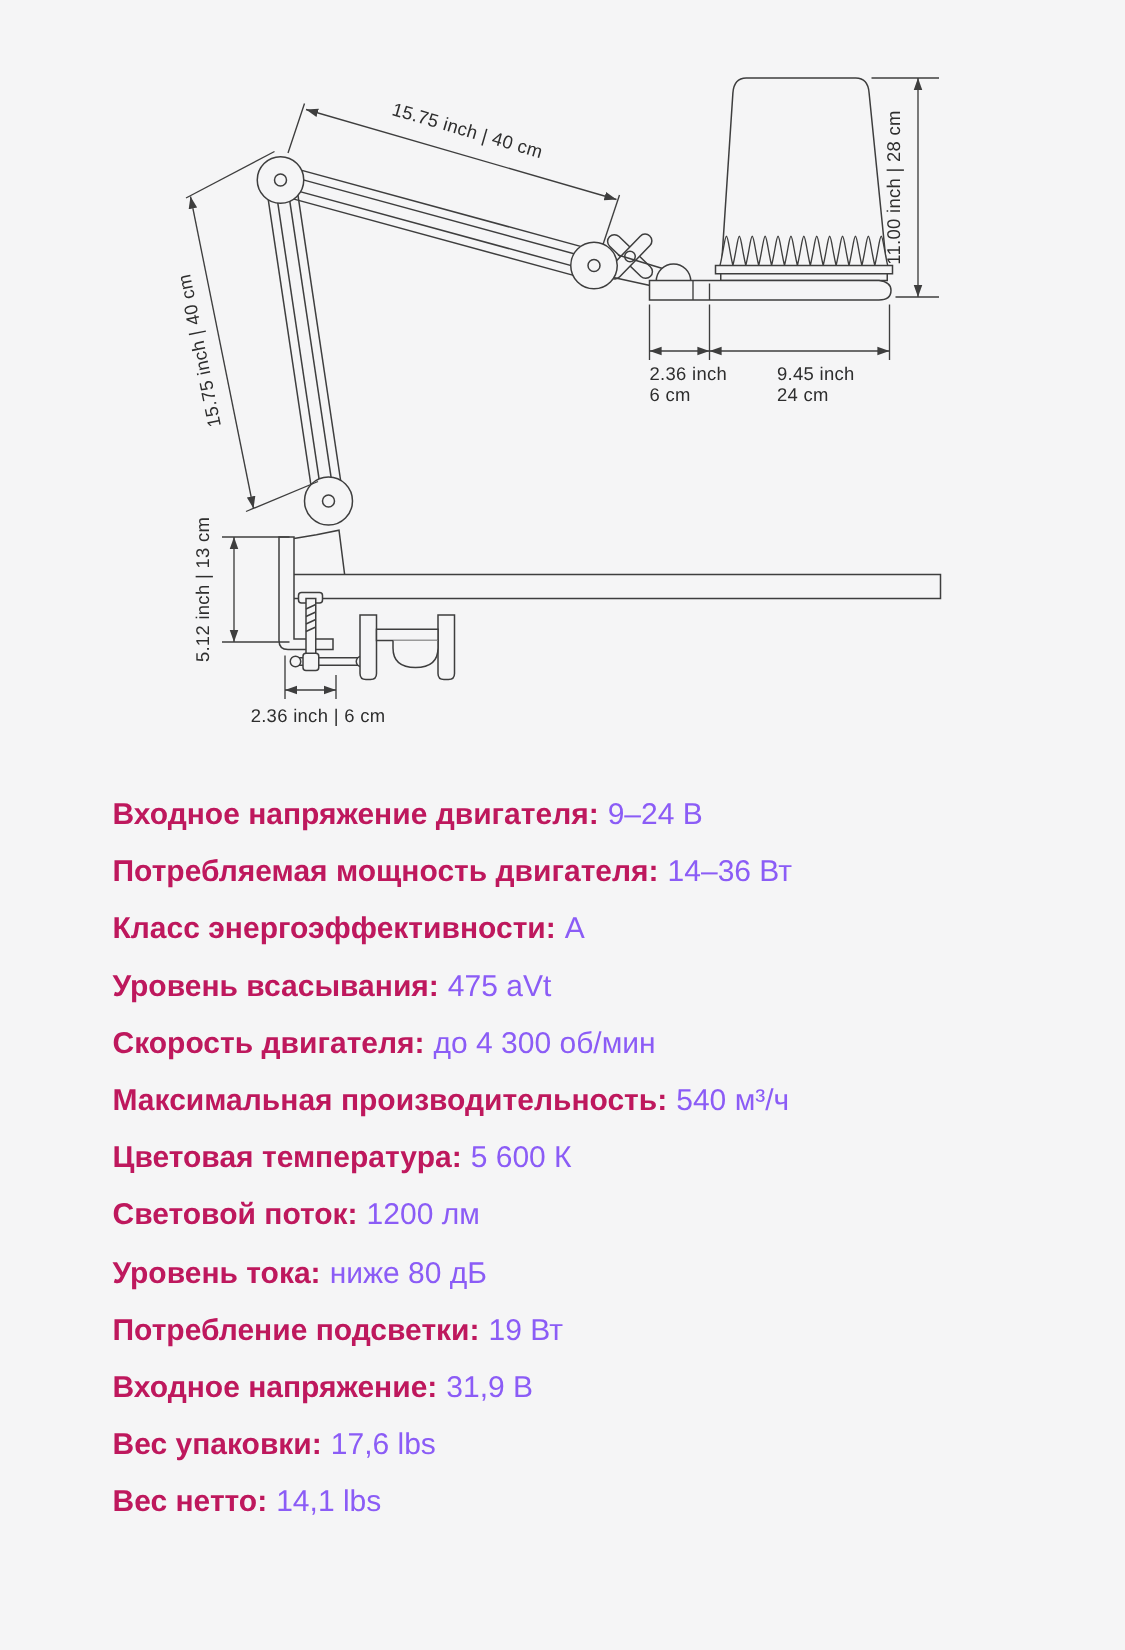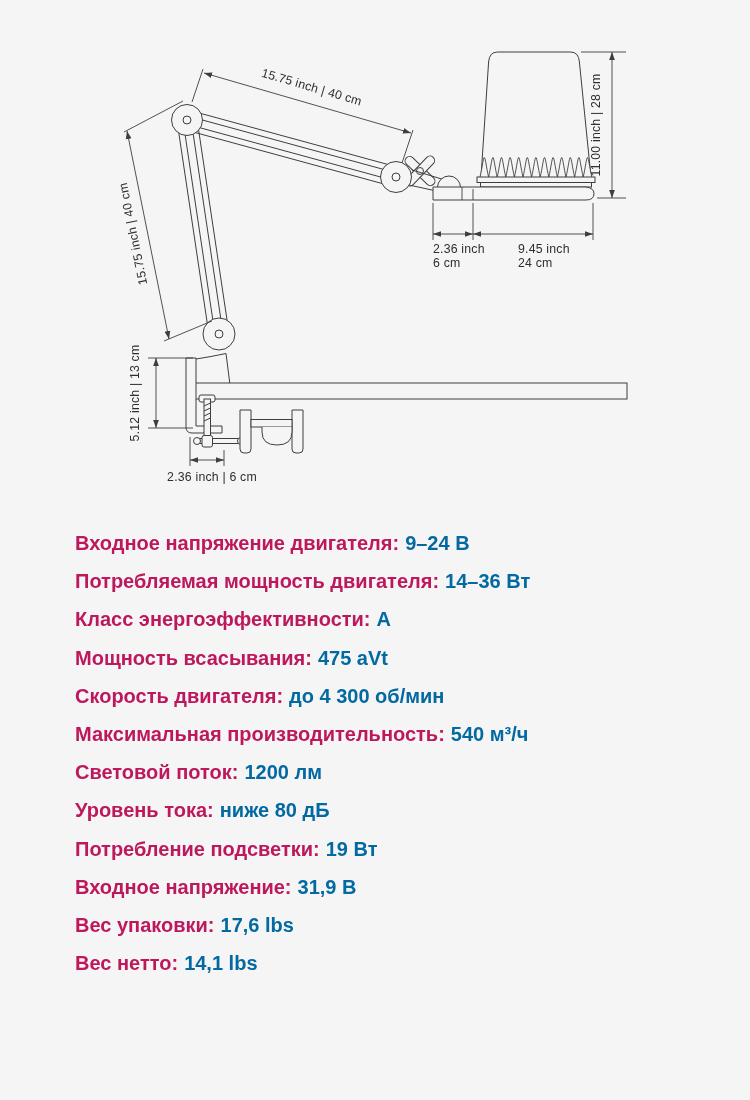--- a/index.html
+++ b/index.html
@@ -13,21 +13,21 @@
   .page{position:absolute;inset:0;}
   .diagram{position:absolute;left:0;top:0;width:750px;height:520px;}
   .diagram svg{display:block;}
   .specs{position:absolute;left:75px;top:524px;right:30px;}
   .spec-row{
     line-height:38.2px;
     font-size:20px;
     white-space:nowrap;
   }
   .spec-label{font-weight:700;color:#be185d;}
-  .spec-value{font-weight:700;color:#0369a1;margin-left:6px;}
+  .spec-value{font-weight:400;color:#8b5cf6;margin-left:6px;}
   .dim-text{
     font-family:"Liberation Sans", sans-serif;
     font-size:12.3px;
     fill:#2e2e2e;
     letter-spacing:.2px;
   }
 </style>
 </head>
 <body>
 
@@ -176,31 +176,34 @@
 
     <div class="spec-row">
       <span class="spec-label">Потребляемая мощность двигателя:</span><span class="spec-value">14–36 Вт</span>
     </div>
 
     <div class="spec-row">
       <span class="spec-label">Класс энергоэффективности:</span><span class="spec-value">А</span>
     </div>
 
     <div class="spec-row">
-      <span class="spec-label">Мощность всасывания:</span><span class="spec-value">475 aVt</span>
+      <span class="spec-label">Уровень всасывания:</span><span class="spec-value">475 aVt</span>
     </div>
 
     <div class="spec-row">
       <span class="spec-label">Скорость двигателя:</span><span class="spec-value">до 4 300 об/мин</span>
     </div>
 
     <div class="spec-row">
       <span class="spec-label">Максимальная производительность:</span><span class="spec-value">540 м³/ч</span>
     </div>
 
+    <div class="spec-row">
+      <span class="spec-label">Цветовая температура:</span><span class="spec-value">5 600 К</span>
+    </div>
 
     <div class="spec-row">
       <span class="spec-label">Световой поток:</span><span class="spec-value">1200 лм</span>
     </div>
 
     <div class="spec-row">
       <span class="spec-label">Уровень тока:</span><span class="spec-value">ниже 80 дБ</span>
     </div>
 
 

